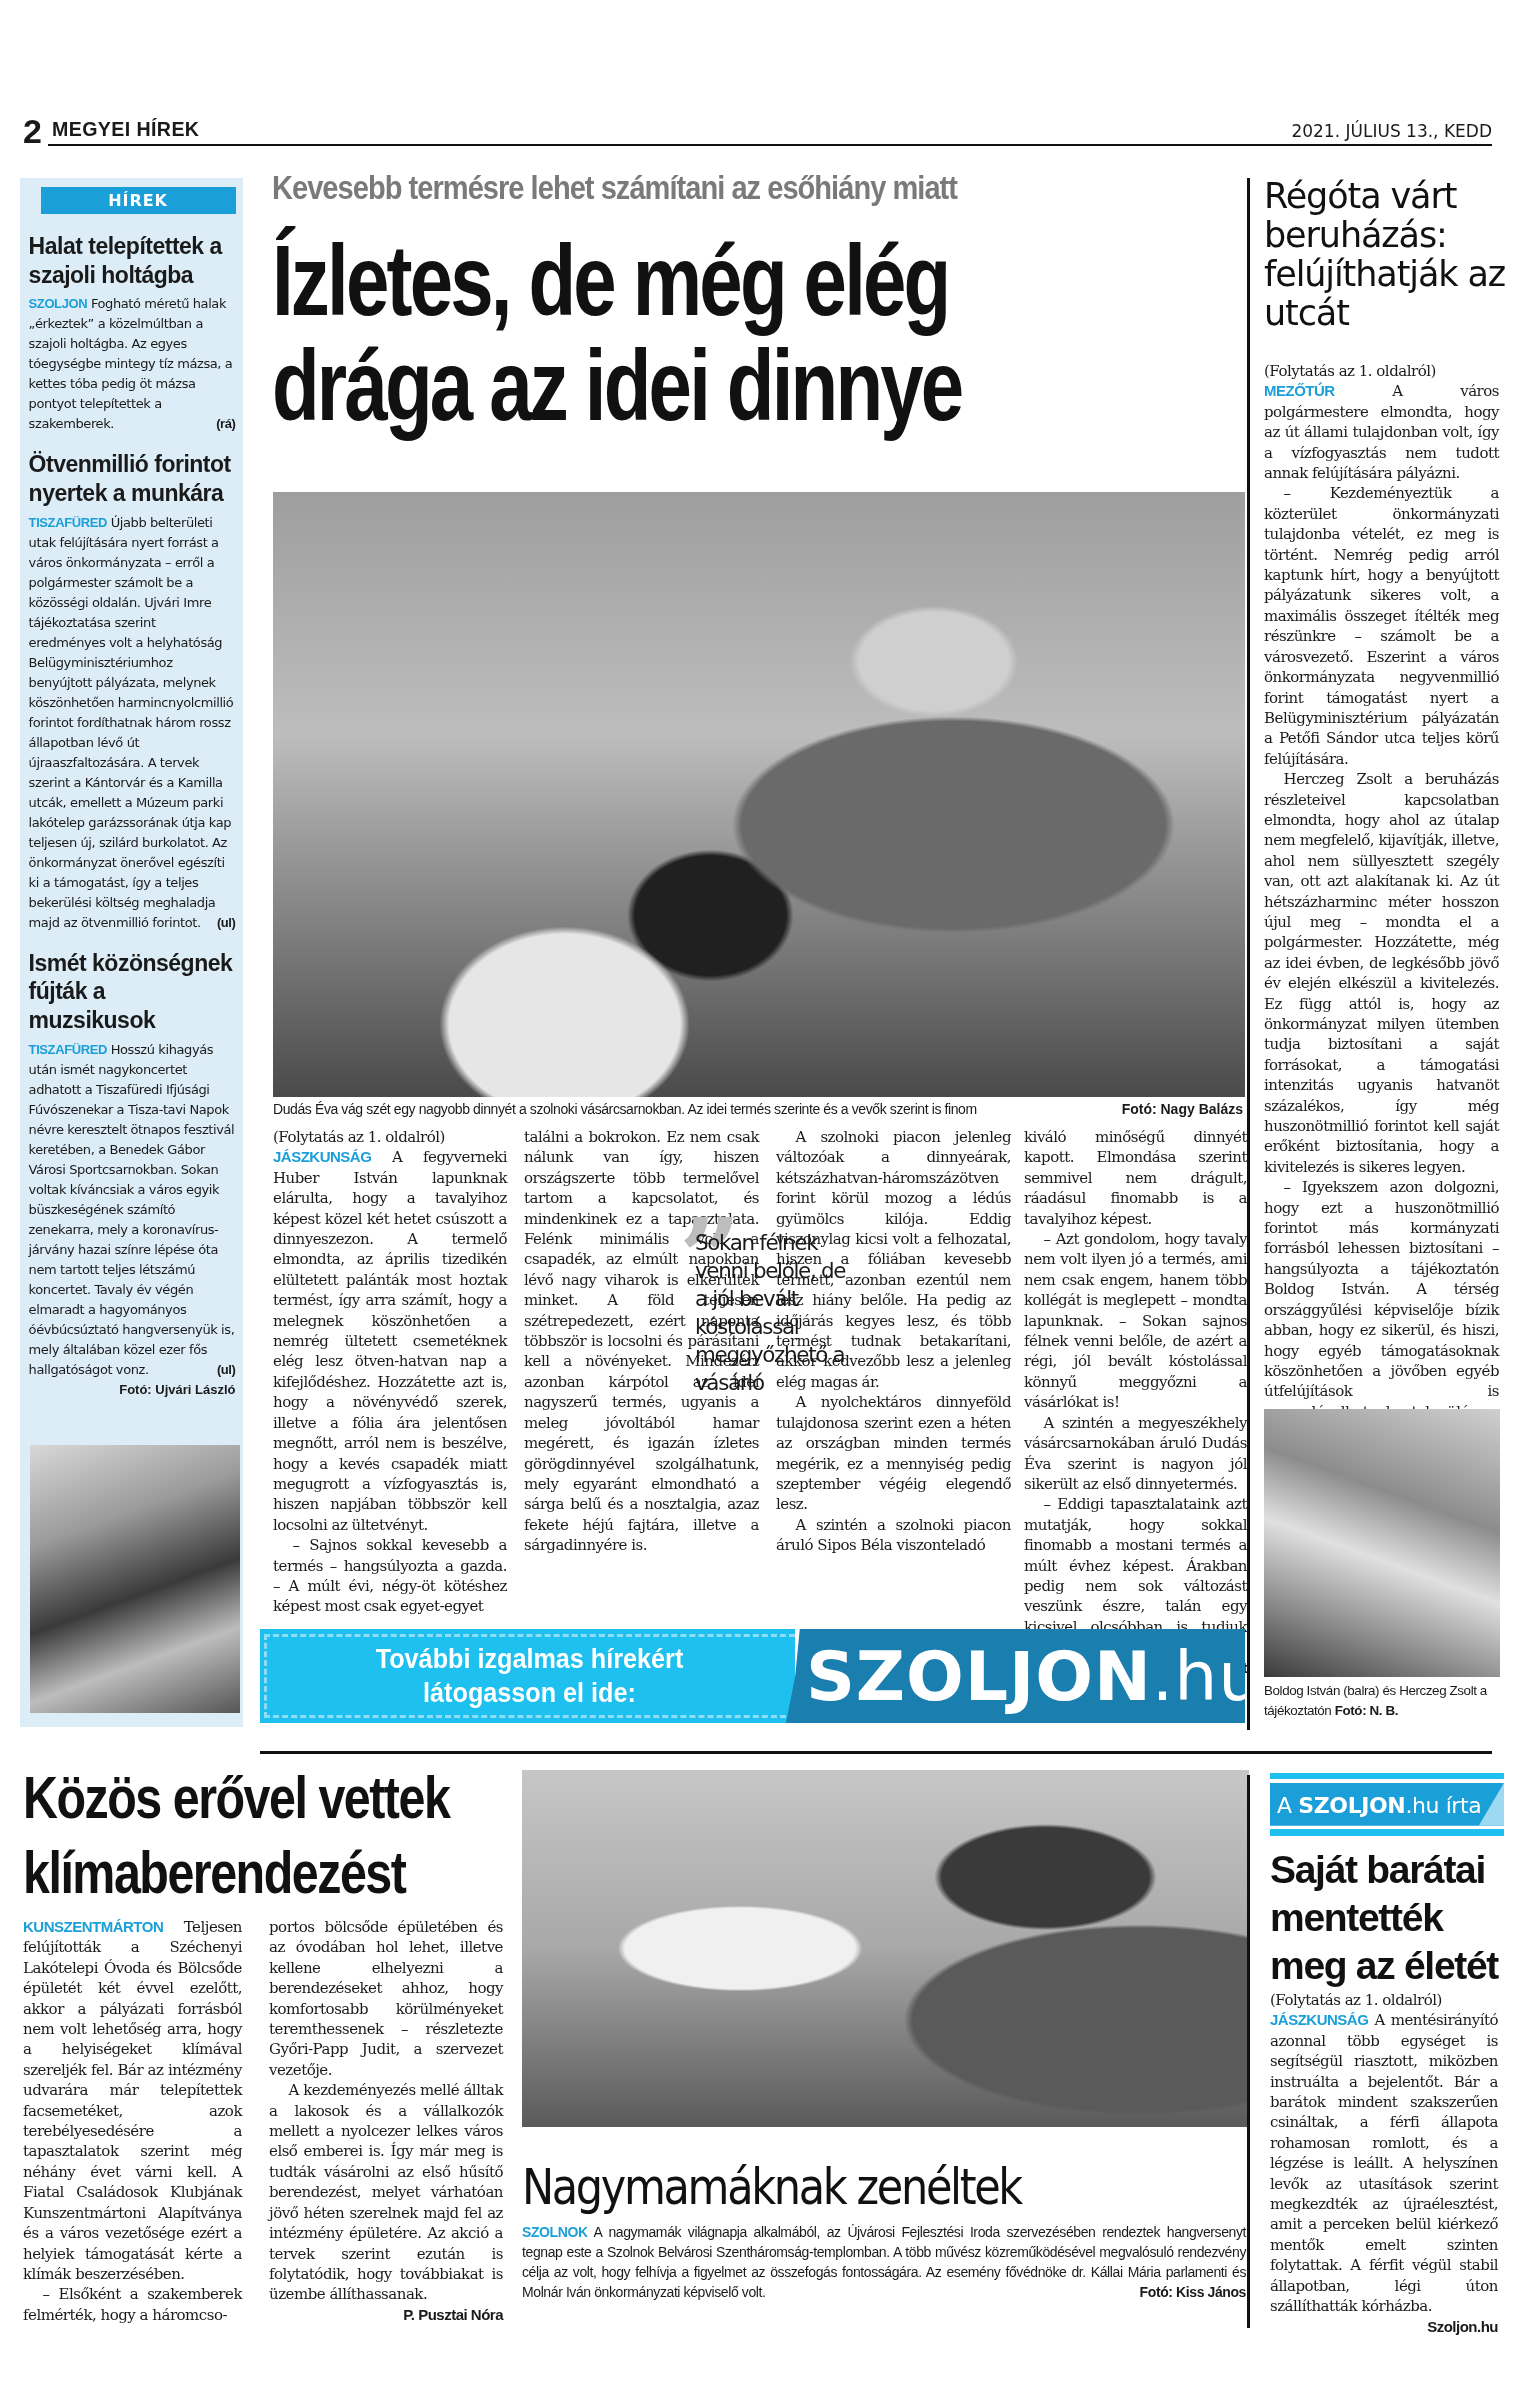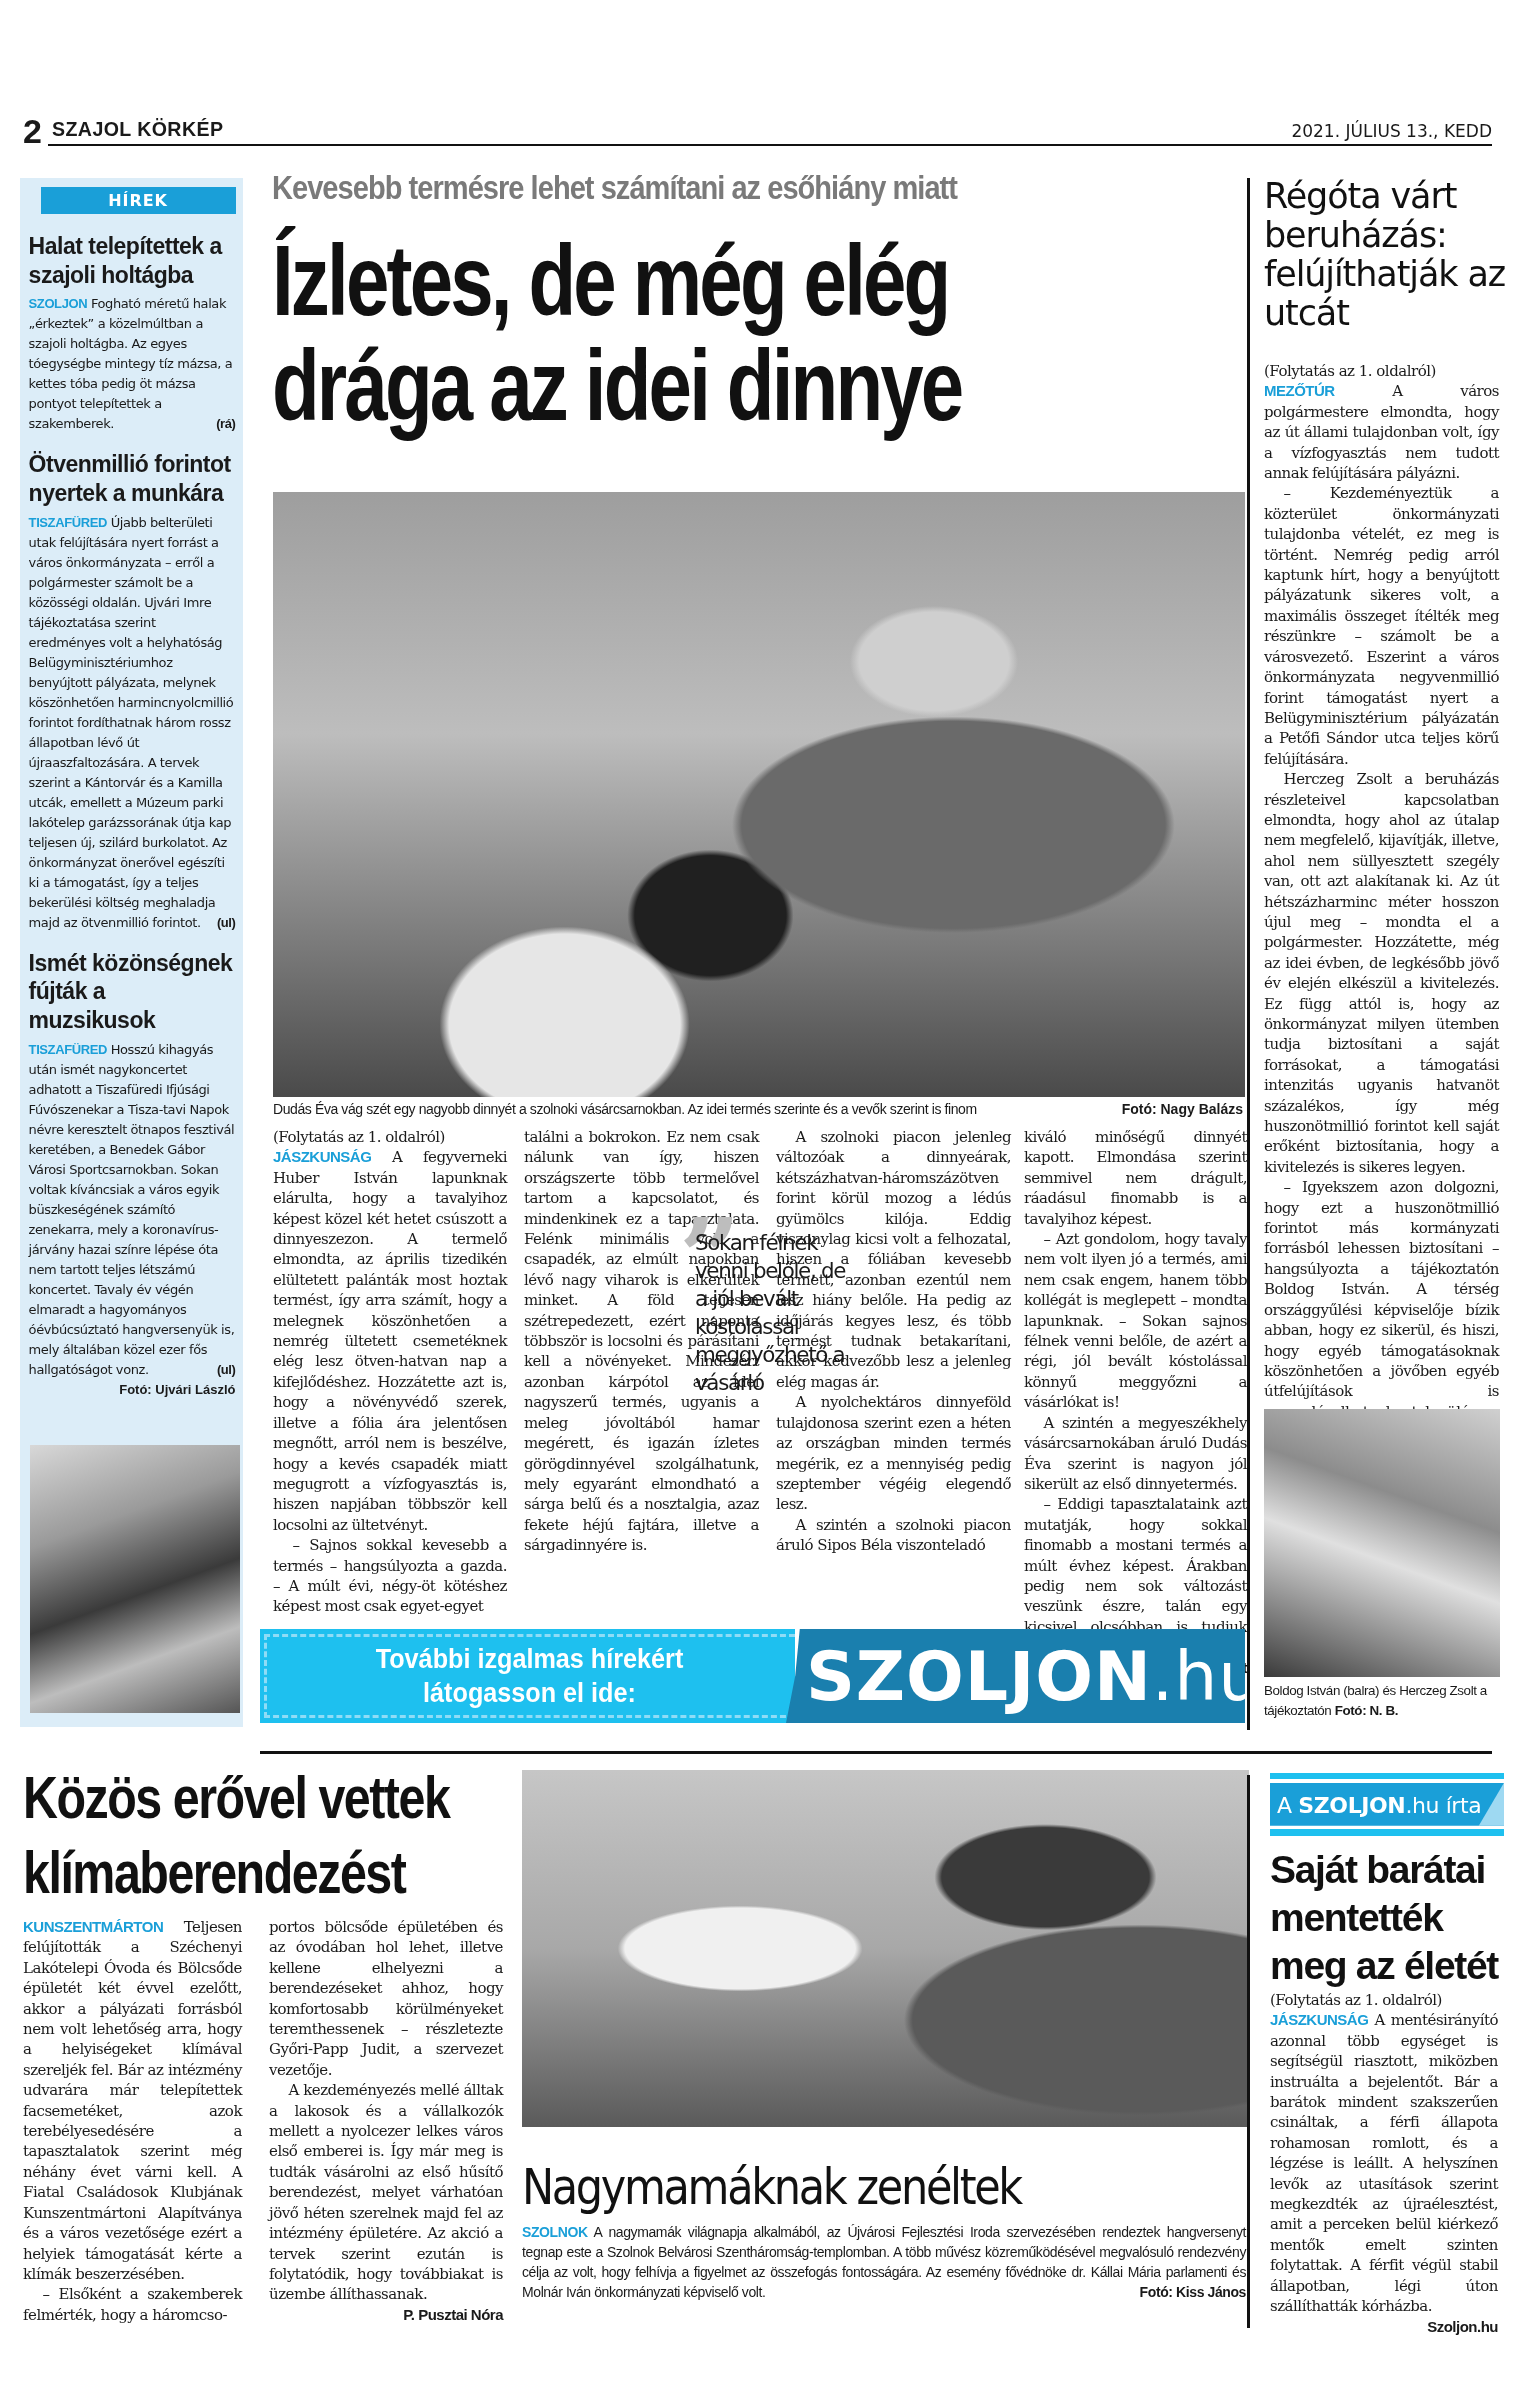--- a/index.html
+++ b/index.html
@@ -91,21 +91,21 @@
   #badge-main::after { content: ""; position: absolute; right: 0; top: 0; width: 27px; height: 46px; background: #9ed9f2; clip-path: polygon(100% 0, 100% 100%, 0 100%); }
   #badge-text { position: absolute; left: 7.1px; top: 10.7px; font: 400 22px/25px "DejaVu Sans", sans-serif; color: #fff; white-space: nowrap; letter-spacing: -0.4px; }
   #badge-text b { font-weight: 700; }
   #rescue-headline { left: 1270px; top: 1846px; width: 241px; font: 700 39px/48px "Liberation Sans", sans-serif; letter-spacing: -1.3px; color: #111; }
   #rescue-col { left: 1270px; top: 1990px; width: 228px; }
 </style>
 </head>
 <body>
 
 <div class="abs" id="page-num">2</div>
-<div class="abs" id="section">SZAJOL KÖRKÉP</div>
+<div class="abs" id="section">MEGYEI HÍREK</div>
 <div class="abs" id="date">2021. JÚLIUS 13., KEDD</div>
 <div class="abs" id="header-rule"></div>
 
 <aside class="abs" id="sidebar">
   <div id="hirek">HÍREK</div>
 
   <div class="brief">
     <h3 class="brief-title">Halat telepítettek a szajoli holtágba</h3>
     <p class="brief-body">
       <span class="loc">SZOLJON</span>

